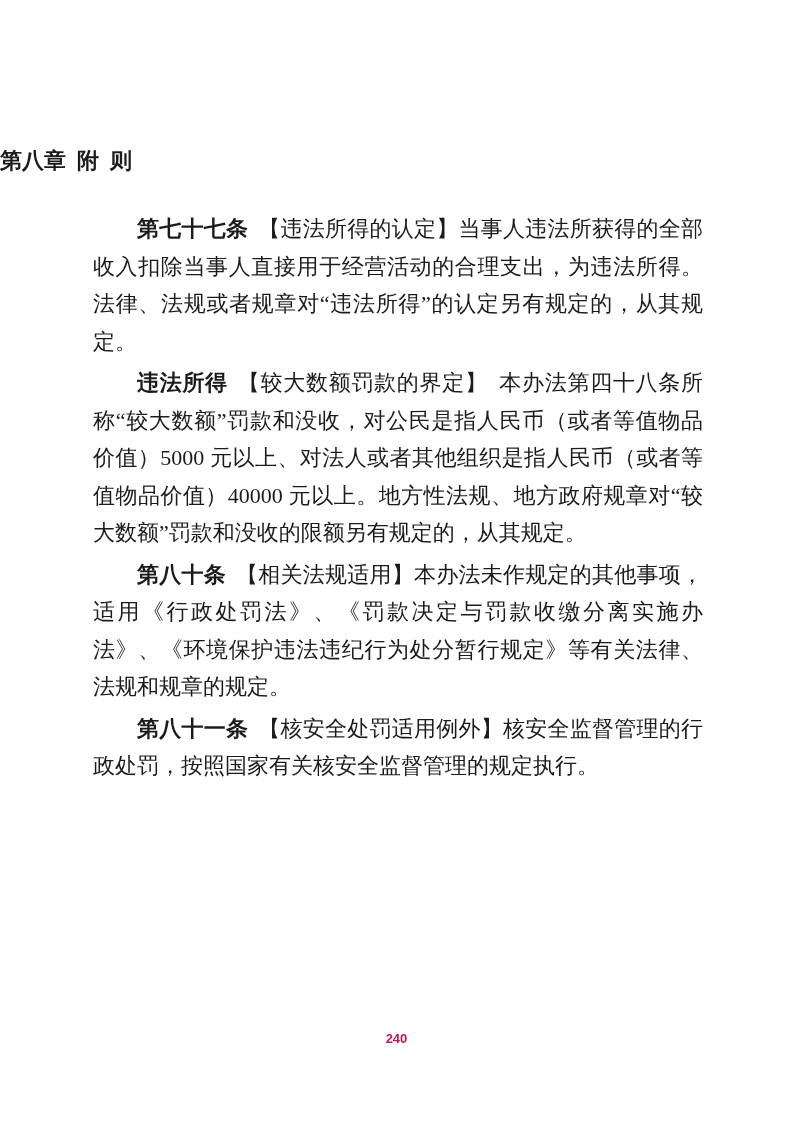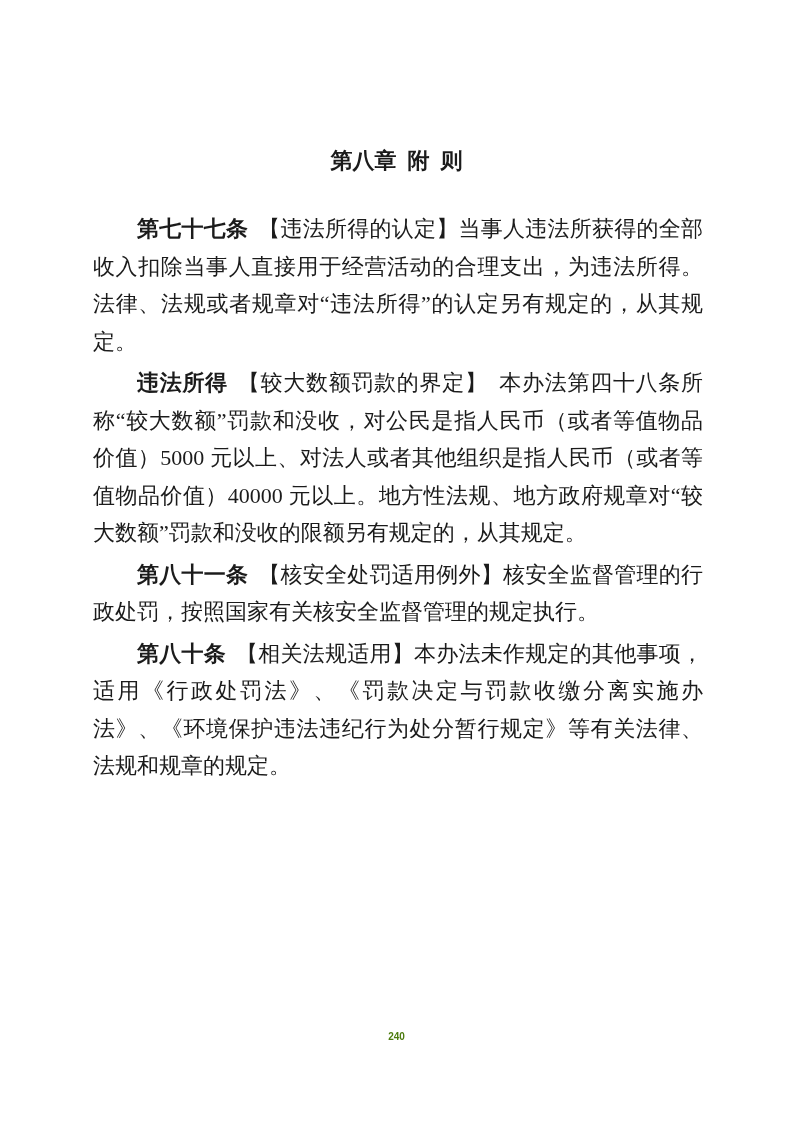--- a/index.html
+++ b/index.html
@@ -15,21 +15,21 @@
     overflow: hidden;
     color: #1b1b1b;
     font-family: "Liberation Serif", "DejaVu Serif", serif;
   }
   .chapter-title {
     position: absolute;
     top: 146px;
     left: 0;
     right: 0;
     margin: 0;
-    text-align: center;
+    text-align: left;
     font-family: "Liberation Sans", "DejaVu Sans", sans-serif;
     font-weight: 700;
     font-size: 22px;
     line-height: 30px;
   }
   .articles {
     position: absolute;
     top: 206px;
     left: 89px;
     width: 618px;
@@ -49,39 +49,39 @@
     margin-right: 10px;
   }
   .page-number {
     position: absolute;
     top: 1031px;
     left: 0;
     right: 0;
     text-align: center;
     font-family: "Liberation Sans", "DejaVu Sans", sans-serif;
     font-weight: 600;
-    font-size: 10px;
-    color: #4d7c0f;
+    font-size: 13px;
+    color: #be185d;
   }
 </style>
 </head>
 <body>
 
 <div class="page">
 
   <h1 class="chapter-title">第八章 附 则</h1>
 
   <div class="articles">
 
     <p class="article"><span class="art-num">第七十七条</span><span>【违法所得的认定】当事人违法所获得的全部收入扣除当事人直接用于经营活动的合理支出，为违法所得。法律、法规或者规章对“违法所得”的认定另有规定的，从其规定。</span></p>
 
     <p class="article"><span class="art-num">违法所得</span><span>【较大数额罚款的界定】 本办法第四十八条所称“较大数额”罚款和没收，对公民是指人民币（或者等值物品价值）5000 元以上、对法人或者其他组织是指人民币（或者等值物品价值）40000 元以上。地方性法规、地方政府规章对“较大数额”罚款和没收的限额另有规定的，从其规定。</span></p>
 
 
+    <p class="article"><span class="art-num">第八十条</span><span>【相关法规适用】本办法未作规定的其他事项，适用《行政处罚法》、《罚款决定与罚款收缴分离实施办法》、《环境保护违法违纪行为处分暂行规定》等有关法律、法规和规章的规定。</span></p>
+
     <p class="article"><span class="art-num">第八十一条</span><span>【核安全处罚适用例外】核安全监督管理的行政处罚，按照国家有关核安全监督管理的规定执行。</span></p>
-
-    <p class="article"><span class="art-num">第八十条</span><span>【相关法规适用】本办法未作规定的其他事项，适用《行政处罚法》、《罚款决定与罚款收缴分离实施办法》、《环境保护违法违纪行为处分暂行规定》等有关法律、法规和规章的规定。</span></p>
 
   </div>
 
   <div class="page-number">240</div>
 
 </div>
 
 </body></html>

